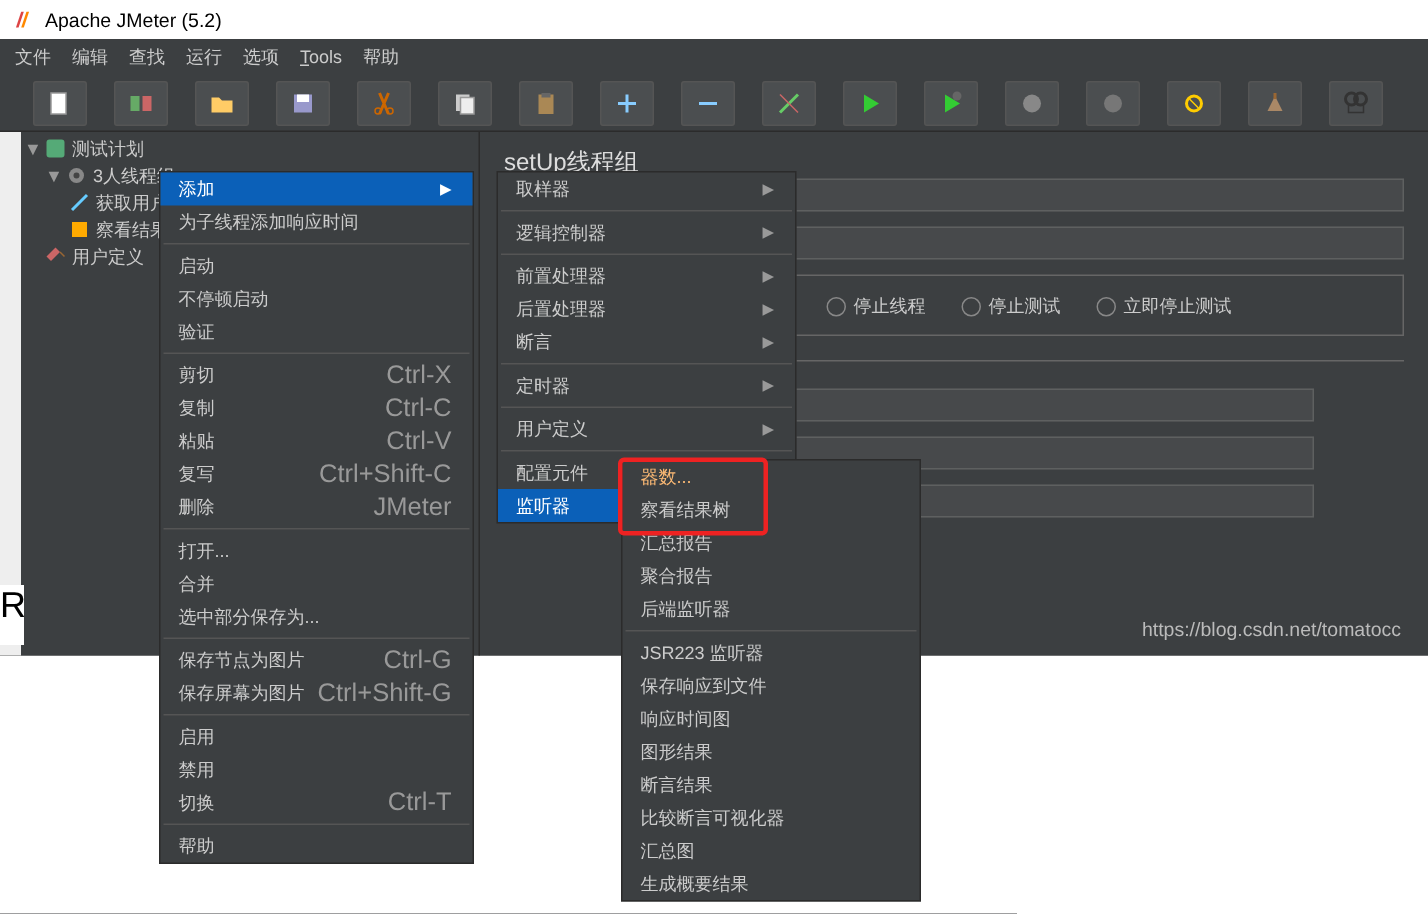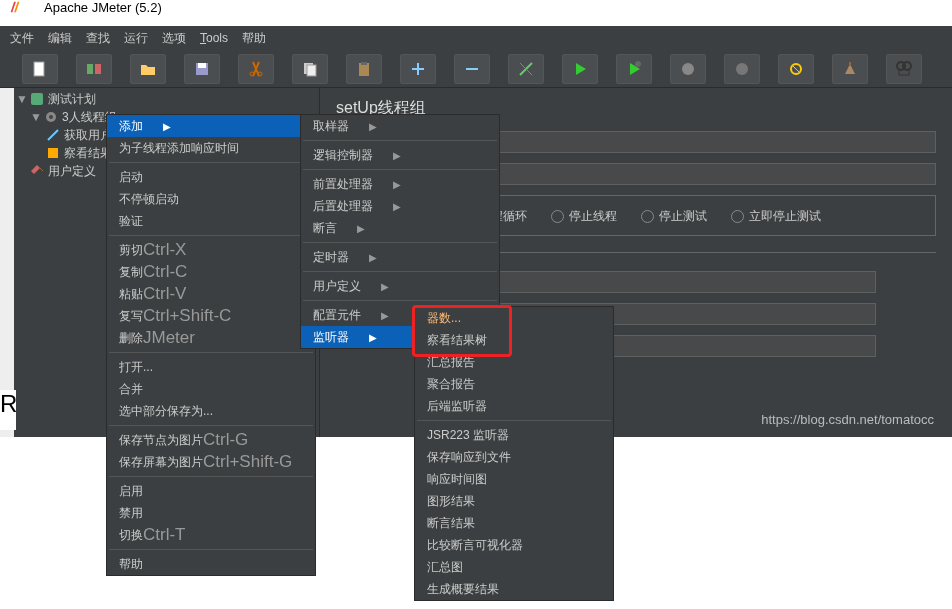--- a/index.html
+++ b/index.html
@@ -1,18 +1,18 @@
 <!DOCTYPE html>
 <html><head>
   <meta charset="utf-8">
   <style>
     * { margin: 0; padding: 0; box-sizing: border-box; font-family: "Microsoft YaHei", Arial, sans-serif; }
     body { width: 952px; height: 609px; background: #fff; overflow: hidden; position: relative; font-size: 12px; }
     
-    .titlebar { height: 26px; background: #fff; display: flex; align-items: flex-start; padding-left: 8px; gap: 22px; }
+    .titlebar { height: 26px; background: #fff; display: flex; align-items: center; padding-left: 8px; gap: 8px; }
     .titlebar-icon { width: 14px; height: 14px; }
     .titlebar-text { color: #000; font-size: 13px; }
     
     .main-window { position: absolute; top: 26px; left: 0; width: 952px; height: 411px; background: #3c3f41; }
     
     .menubar { height: 24px; background: #3c3f41; display: flex; align-items: center; padding-left: 10px; gap: 14px; color: #ccc; }
     .menubar-item { cursor: pointer; font-size: 12px; }
     .menubar-item u { text-decoration: underline; }
     
     .toolbar { height: 38px; background: #3c3f41; display: flex; align-items: center; padding-left: 22px; gap: 18px; border-bottom: 1px solid #2b2b2b; }
@@ -21,42 +21,42 @@
     
     .content { position: absolute; top: 62px; left: 0; right: 0; bottom: 0; display: flex; }
     
     .tree-panel { width: 320px; background: #3c3f41; border-right: 1px solid #2b2b2b; padding-top: 2px; position: relative; }
     .left-gutter { position: absolute; left: 0; top: 0; width: 14px; height: 100%; background: #eee; }
     .tree-row { display: flex; align-items: center; height: 18px; color: #ccc; padding-left: 16px; gap: 4px; font-size: 12px; }
     .tree-toggle { width: 10px; color: #999; }
     .tree-icon { width: 14px; height: 14px; display: inline-flex; align-items: center; justify-content: center; }
     
     .right-panel { flex: 1; background: #3c3f41; padding: 10px 16px; color: #ccc; position: relative; }
-    .rp-title { font-size: 16px; margin-bottom: 12px; color: #ddd; }
+    .rp-title { font-size: 16px; color: #ddd; }
     .rp-row { display: flex; align-items: center; gap: 8px; margin-bottom: 10px; }
     .rp-input { background: #47494b; border: 1px solid #5e6060; height: 22px; flex: 1; color: #ccc; padding: 0 6px; font-size: 12px; }
     .fieldset { border: 1px solid #666; padding: 12px 10px 10px; margin-top: 8px; position: relative; }
     .fieldset-legend { position: absolute; top: -8px; left: 8px; background: #3c3f41; padding: 0 4px; font-size: 12px; }
     .radio-row { display: flex; gap: 24px; align-items: center; }
     .radio { display: flex; align-items: center; gap: 5px; }
     .radio-circle { width: 13px; height: 13px; border-radius: 50%; border: 1px solid #888; display: inline-flex; align-items: center; justify-content: center; }
     .radio-circle.checked::after { content: ''; width: 7px; height: 7px; border-radius: 50%; background: #ccc; }
     .prop-row { display: flex; align-items: center; margin-bottom: 10px; }
     .prop-input { background: #47494b; border: 1px solid #5e6060; height: 22px; width: 420px; color: #ccc; padding: 0 6px; font-size: 12px; }
     
     .ctxmenu { position: absolute; background: #3c3f41; border: 1px solid #2b2b2b; min-width: 200px; z-index: 10; }
-    .ctx-item { display: flex; justify-content: flex-start; align-items: center; height: 22px; padding: 0 14px 0 12px; color: #ccc; cursor: pointer; font-size: 12px; }
+    .ctx-item { display: flex; justify-content: space-between; align-items: center; height: 22px; padding: 0 14px 0 12px; color: #ccc; cursor: pointer; font-size: 12px; }
     .ctx-item.hl { background: #0b60b8; color: #fff; }
     .ctx-sep { height: 1px; background: #555; margin: 3px 2px; }
     .ctx-expand { color: #999; font-size: 10px; margin-left: 20px; }
     .ctx-item.hl .ctx-expand { color: #fff; }
     .ctx-shortcut { color: #999; font-size: 17px; }
     
     .submenu1 { left: 106px; top: 88px; width: 210px; }
-    .submenu2 { left: 300px; top: 88px; width: 98px; }
+    .submenu2 { left: 331px; top: 88px; width: 98px; }
     .submenu3 { left: 414px; top: 280px; width: 130px; }
     
     .red-box { position: absolute; border: 3px solid #e22; border-radius: 4px; left: 412px; top: 279px; width: 100px; height: 52px; z-index: 20; pointer-events: none; }
     
     .watermark { position: absolute; right: 18px; bottom: 10px; color: #bbb; font-size: 13px; z-index: 5; }
     
     .left-r { position: absolute; left: 0; top: 390px; width: 16px; height: 40px; background: #fff; color: #000; font-size: 24px; z-index: 30; }
   </style>
 </head>
 <body>

